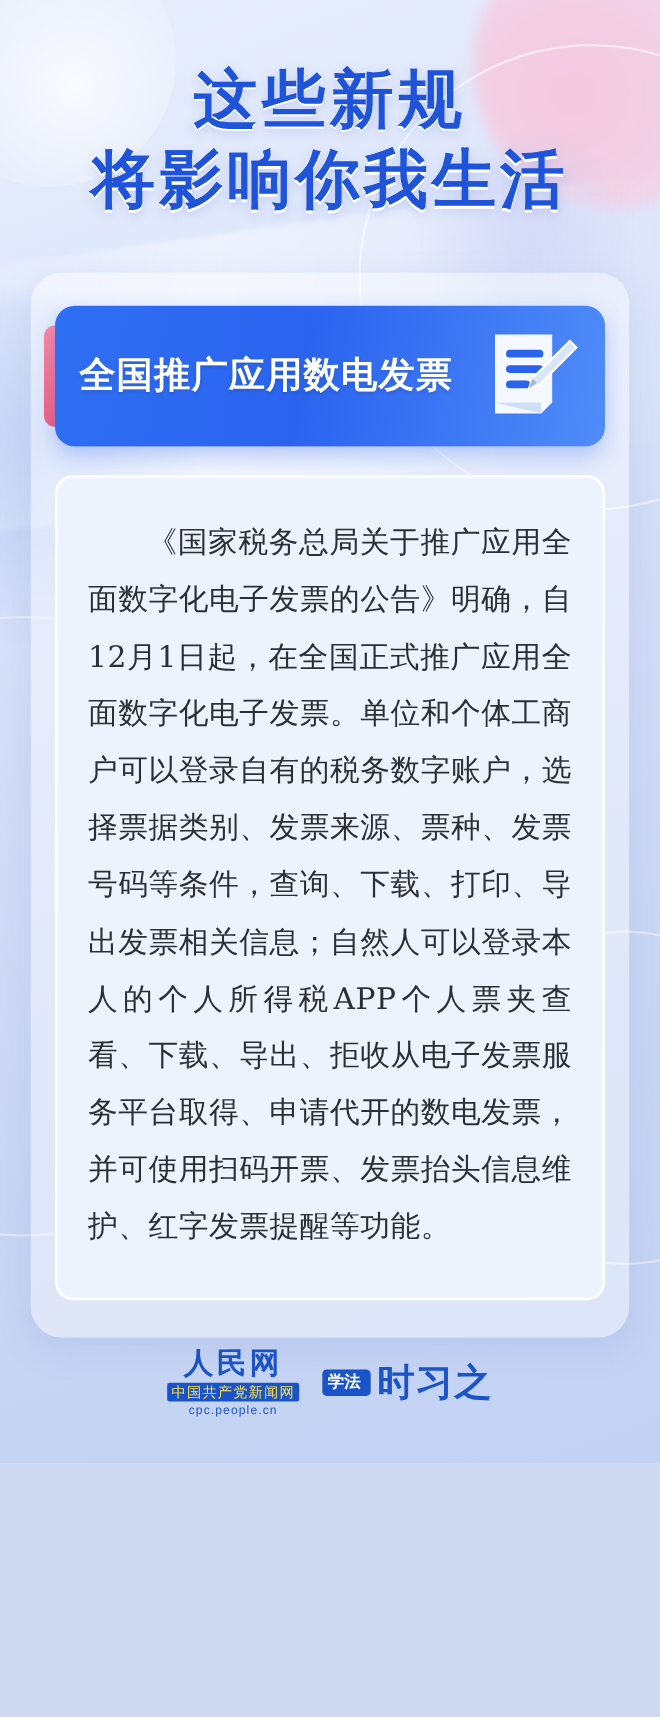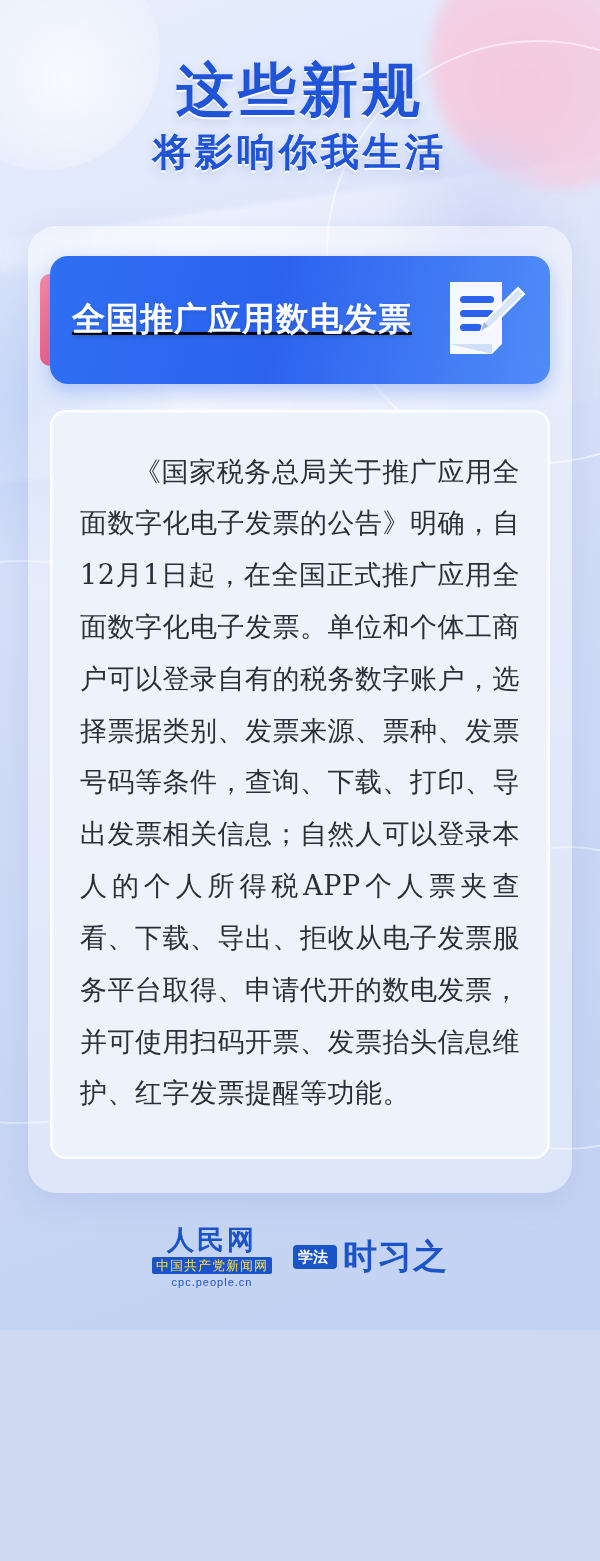--- a/index.html
+++ b/index.html
@@ -90,21 +90,21 @@
     line-height: 1.12;
     color: #1f53d8;
     text-shadow:
       0 2px 0 #ffffff,
       0 4px 10px rgba(90,120,220,.25);
   }
   .title-line-1 {
     font-size: 58px;
   }
   .title-line-2 {
-    font-size: 38px;
+    font-size: 58px;
     margin-top: 8px;
     background: linear-gradient(90deg, #2a6df5 0%, #1b46c9 50%, #2a6df5 100%);
     -webkit-background-clip: text;
     background-clip: text;
   }
   .subtitle-wrap {
     margin-top: 26px;
     display: flex;
     justify-content: center;
   }
@@ -127,21 +127,20 @@
     margin: 52px 28px 0;
     background: rgba(255,255,255,.42);
     border-radius: 28px;
     padding: 30px 22px 34px;
     box-shadow: 0 10px 30px rgba(120,145,210,.18);
   }
   .banner-row {
     position: relative;
     display: flex;
     align-items: flex-end;
-    text-decoration: underline;
   }
   .banner-accent {
     position: absolute;
     left: -10px;
     top: 18px;
     width: 26px;
     height: 92px;
     border-radius: 10px;
     background: linear-gradient(180deg, #ff8aa0 0%, #f4607f 100%);
     z-index: 1;

